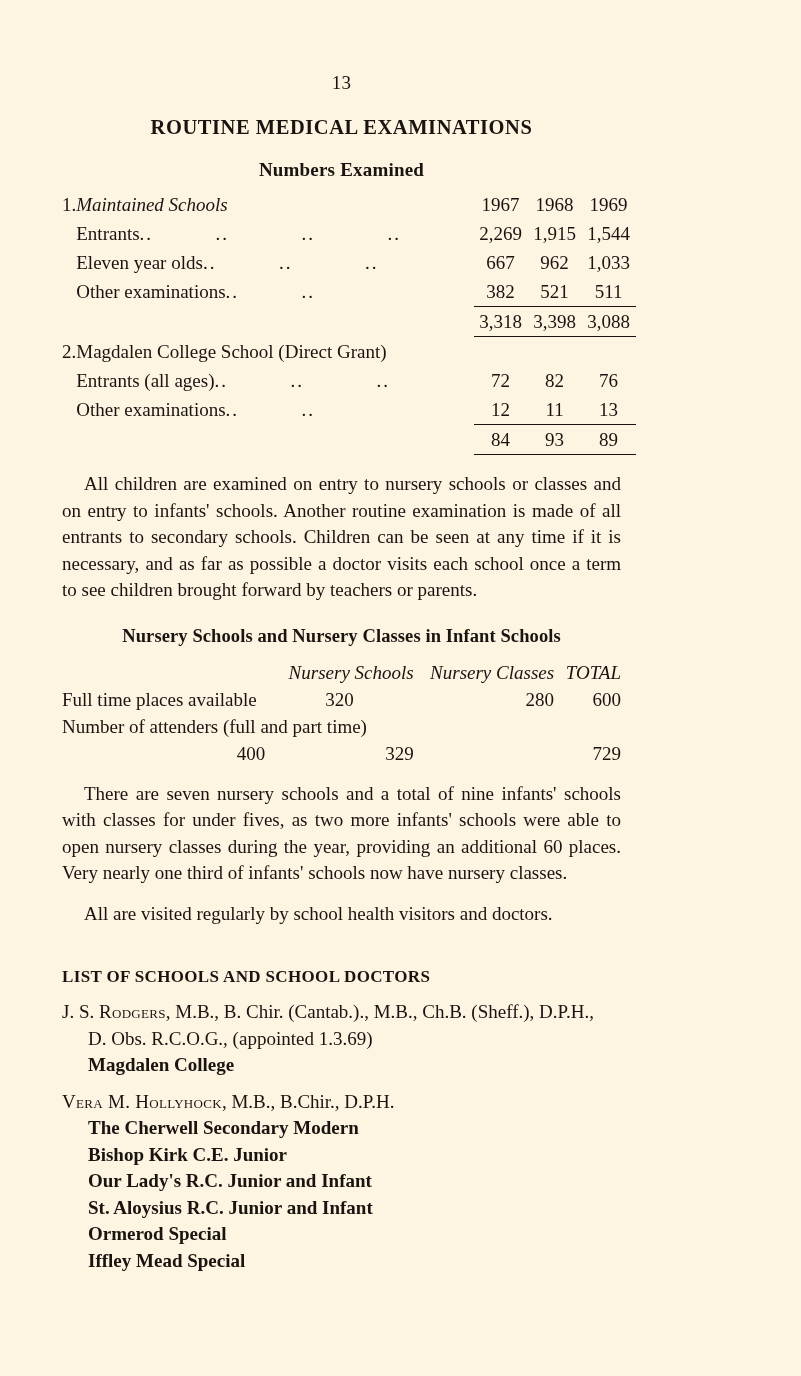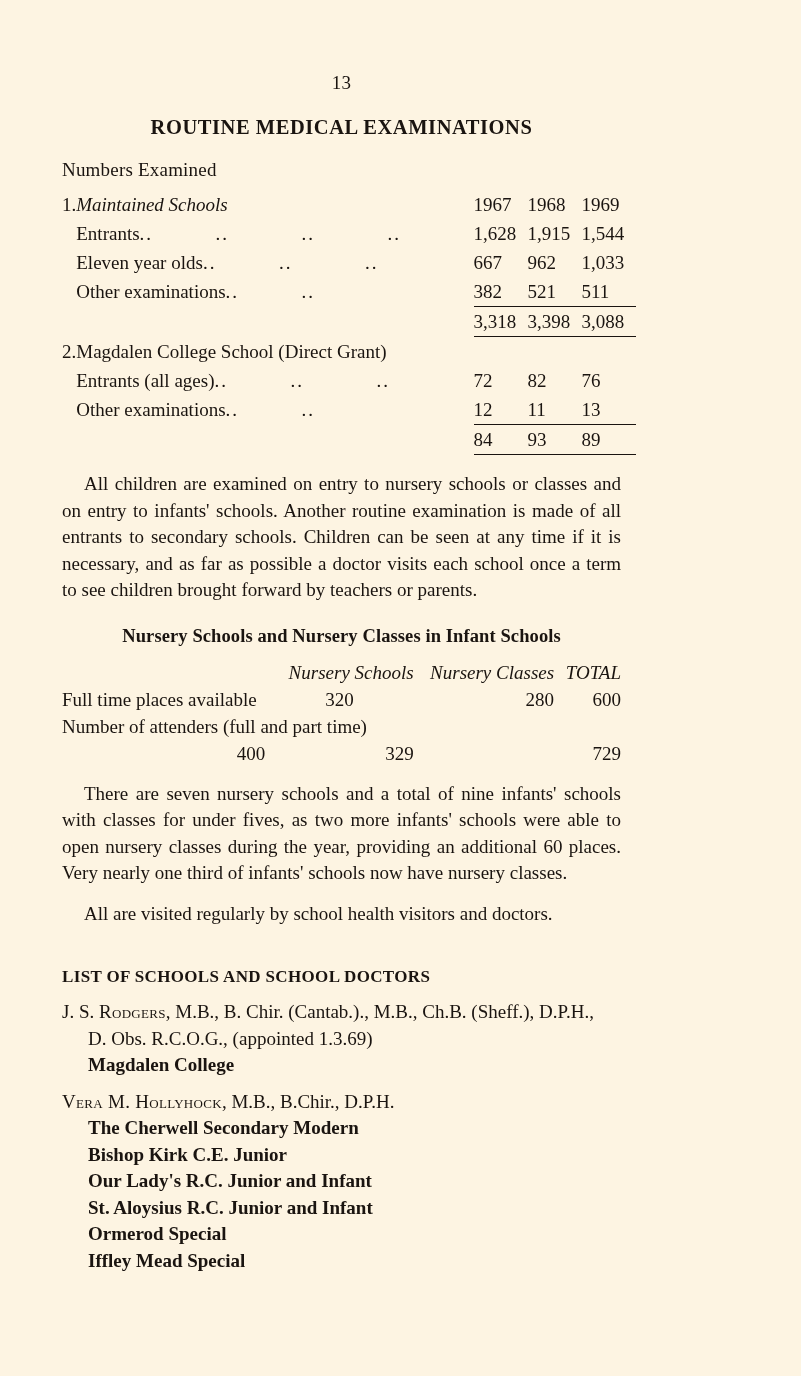--- a/index.html
+++ b/index.html
@@ -29,23 +29,23 @@
   }
   h1.main-title {
     text-align: center;
     font-size: 20.5px;
     font-weight: bold;
     letter-spacing: 0.55px;
     margin: 0 0 20px 0;
     font-family: Liberation Serif, serif;
   }
   h2.sub-title {
-    text-align: left;
-    font-size: 19px;
-    font-weight: normal;
+    text-align: center;
+    font-size: 19px;
+    font-weight: bold;
     letter-spacing: 0.2px;
     margin: 0 0 9px 0;
   }
   h2.section-head {
     text-align: center;
     font-size: 18.5px;
     font-weight: bold;
     letter-spacing: 0.1px;
     margin: 0 0 12px 0;
   }
@@ -73,21 +73,21 @@
     width: 26px;
     text-align: left;
   }
   td.grp-label {
     font-style: italic;
   }
   td.row-label {
     padding-left: 0;
   }
   td.num {
-    text-align: left;
+    text-align: center;
     width: 104px;
   }
   td.num-pad {
     width: 34px;
   }
   .leaders {
     display: inline-block;
     letter-spacing: 2px;
   }
   .ld {
@@ -196,21 +196,21 @@
         <td class="num">1968</td>
         <td class="num-pad"></td>
         <td class="num">1969</td>
       </tr>
 
       <tr>
         <td class="idx"></td>
         <td class="row-label">
           <span>Entrants</span><span class="leaders"><span class="ld first">..</span><span class="ld">..</span><span class="ld">..</span><span class="ld">..</span></span>
         </td>
-        <td class="num">1,628</td>
+        <td class="num">2,269</td>
         <td class="num-pad"></td>
         <td class="num">1,915</td>
         <td class="num-pad"></td>
         <td class="num">1,544</td>
       </tr>
 
       <tr>
         <td class="idx"></td>
         <td class="row-label">
           <span>Eleven year olds</span><span class="leaders"><span class="ld first">..</span><span class="ld">..</span><span class="ld">..</span></span>

